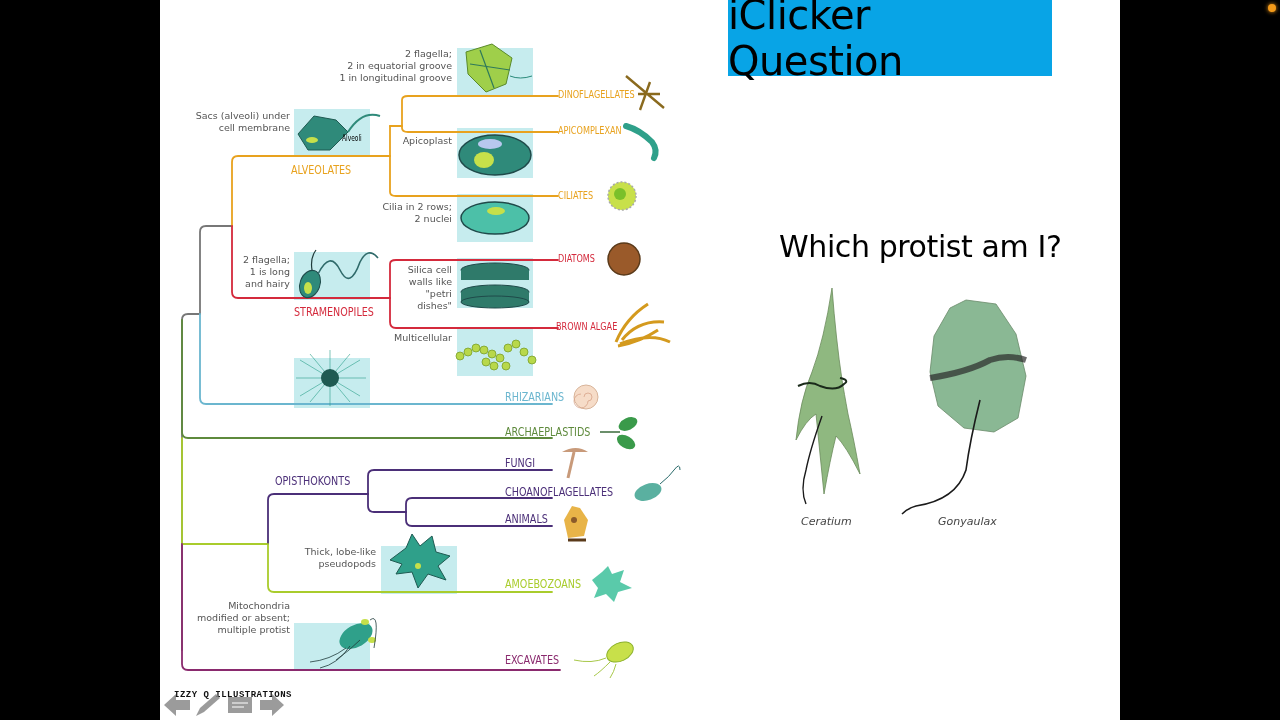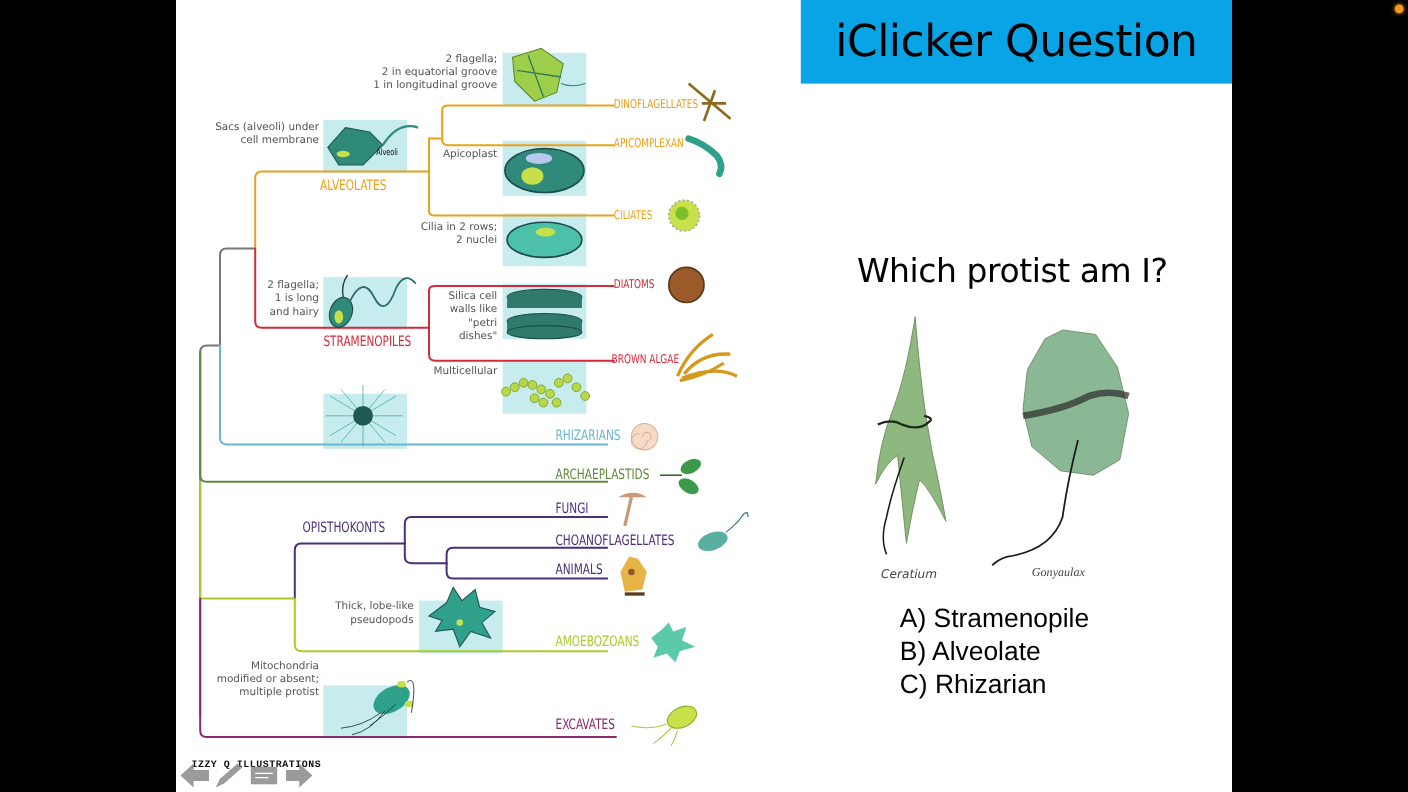--- a/index.html
+++ b/index.html
@@ -1,18 +1,18 @@
 <!DOCTYPE html>
 <html><head>
 <meta charset="utf-8">
 <style>
   html, body { margin:0; padding:0; background:#000; }
   body { width:1280px; height:720px; position:relative; overflow:hidden; font-family:"Liberation Sans", sans-serif; }
   #slide { position:absolute; left:160px; top:0; width:960px; height:720px; background:#fff; overflow:hidden; }
-  #header-bar { position:absolute; left:568px; top:0; width:392px; height:76px; background:#08a4e6; display:flex; align-items:center; justify-content:center; }
+  #header-bar { position:absolute; left:568px; top:0; width:324px; height:76px; background:#08a4e6; display:flex; align-items:center; justify-content:center; }
   #header-bar span { font-family:"DejaVu Sans", sans-serif; font-size:40px; color:#000; letter-spacing:-0.5px; }
   .question { position:absolute; left:619px; top:229px; font-family:"DejaVu Sans", sans-serif; font-size:30px; color:#000; letter-spacing:-0.4px; }
   .answers { position:absolute; left:658px; top:548px; font-family:"Liberation Sans", sans-serif; font-size:24px; line-height:30px; color:#000; }
   .answers div { white-space:nowrap; }
   .caption { position:absolute; font-family:"DejaVu Sans", sans-serif; font-style:italic; font-size:11px; color:#444; }
   .tree-label { position:absolute; font-family:"DejaVu Sans Condensed","DejaVu Sans", sans-serif; font-size:11px; letter-spacing:0px; white-space:nowrap; transform:scaleX(0.82); transform-origin:left center; }
   .big-label { font-size:13px; }
   .note { position:absolute; font-family:"DejaVu Sans", sans-serif; font-size:9.5px; line-height:12px; color:#555; text-align:right; white-space:nowrap; }
   .hl { position:absolute; background:#c6ecee; }
   svg { position:absolute; left:0; top:0; }
@@ -222,27 +222,22 @@
 
   <div class="credit">IZZY Q ILLUSTRATIONS</div>
 
   <div id="header-bar">
     <span>iClicker Question</span>
   </div>
 
   <div class="question">Which protist am I?</div>
 
   <div class="caption" style="left:641px;top:515px;">Ceratium</div>
-  <div class="caption" style="left:778px;top:515px;font-family:Liberation Serif, serif;">Gonyaulax</div>
-
-  <div class="answers">
-    <div>A) Stramenopile</div>
-    <div>B) Alveolate</div>
-    <div>C) Rhizarian</div>
-  </div>
+  <div class="caption" style="left:778px;top:515px;">Gonyaulax</div>
+
 
   <svg id="nav" width="130" height="30" viewBox="0 0 130 30">
     <g fill="#8a8a8a" opacity="0.85">
       <path d="M0 15 L12 4 L12 10 L26 10 L26 20 L12 20 L12 26 Z"></path>
     </g>
     <g fill="#8a8a8a" opacity="0.85">
       <path d="M32 26 L36 18 L52 4 L56 8 L40 22 Z"></path>
     </g>
     <g opacity="0.85">
       <rect x="64" y="7" width="24" height="16" fill="#8a8a8a"></rect>

